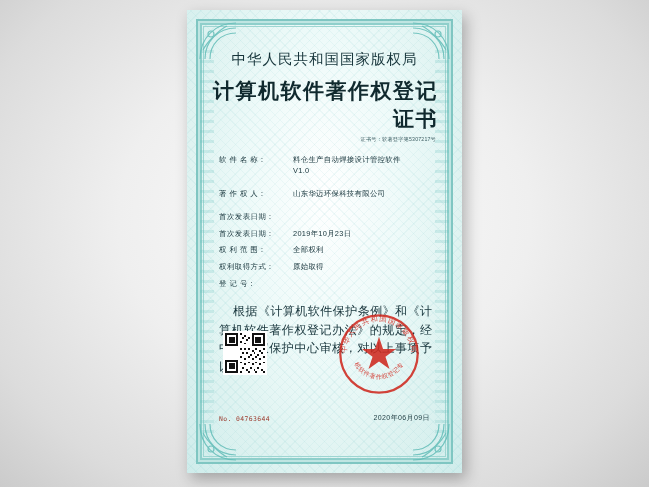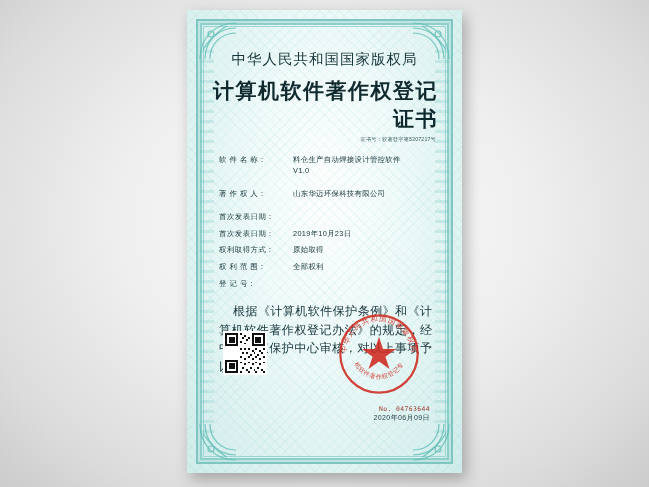--- a/index.html
+++ b/index.html
@@ -151,21 +151,20 @@
   }
   .seal svg{width:100%;height:100%;display:block;}
   .footer{
     position:absolute;
     left:8px;right:8px;bottom:26px;
     display:flex;
     justify-content:space-between;
     align-items:flex-end;
     font-size:6.6px;
     color:#2c4f55;
-    flex-direction:column;
   }
   .no{
     color:#9c3b2e;
     letter-spacing:.4px;
     font-family:"DejaVu Sans Mono", monospace;
     font-size:6.4px;
   }
   .date{
     letter-spacing:.4px;
     color:#1d3a40;
@@ -258,27 +257,27 @@
         <div class="row">
           <div class="lab">首次发表日期：</div>
         </div>
 
         <div class="row">
           <div class="lab">首次发表日期：</div>
           <div class="val">2019年10月23日</div>
         </div>
 
         <div class="row">
+          <div class="lab">权 利 范 围：</div>
+          <div class="val">全部权利</div>
+        </div>
+
+        <div class="row">
           <div class="lab">权利取得方式：</div>
           <div class="val">原始取得</div>
-        </div>
-
-        <div class="row">
-          <div class="lab">权 利 范 围：</div>
-          <div class="val">全部权利</div>
         </div>
 
         <div class="row">
           <div class="lab">登 记 号：</div>
         </div>
 
       </div>
 
       <div class="para">根据《计算机软件保护条例》和《计算机软件著作权登记办法》的规定，经中国版权保护中心审核，对以上事项予以登记。</div>
 

